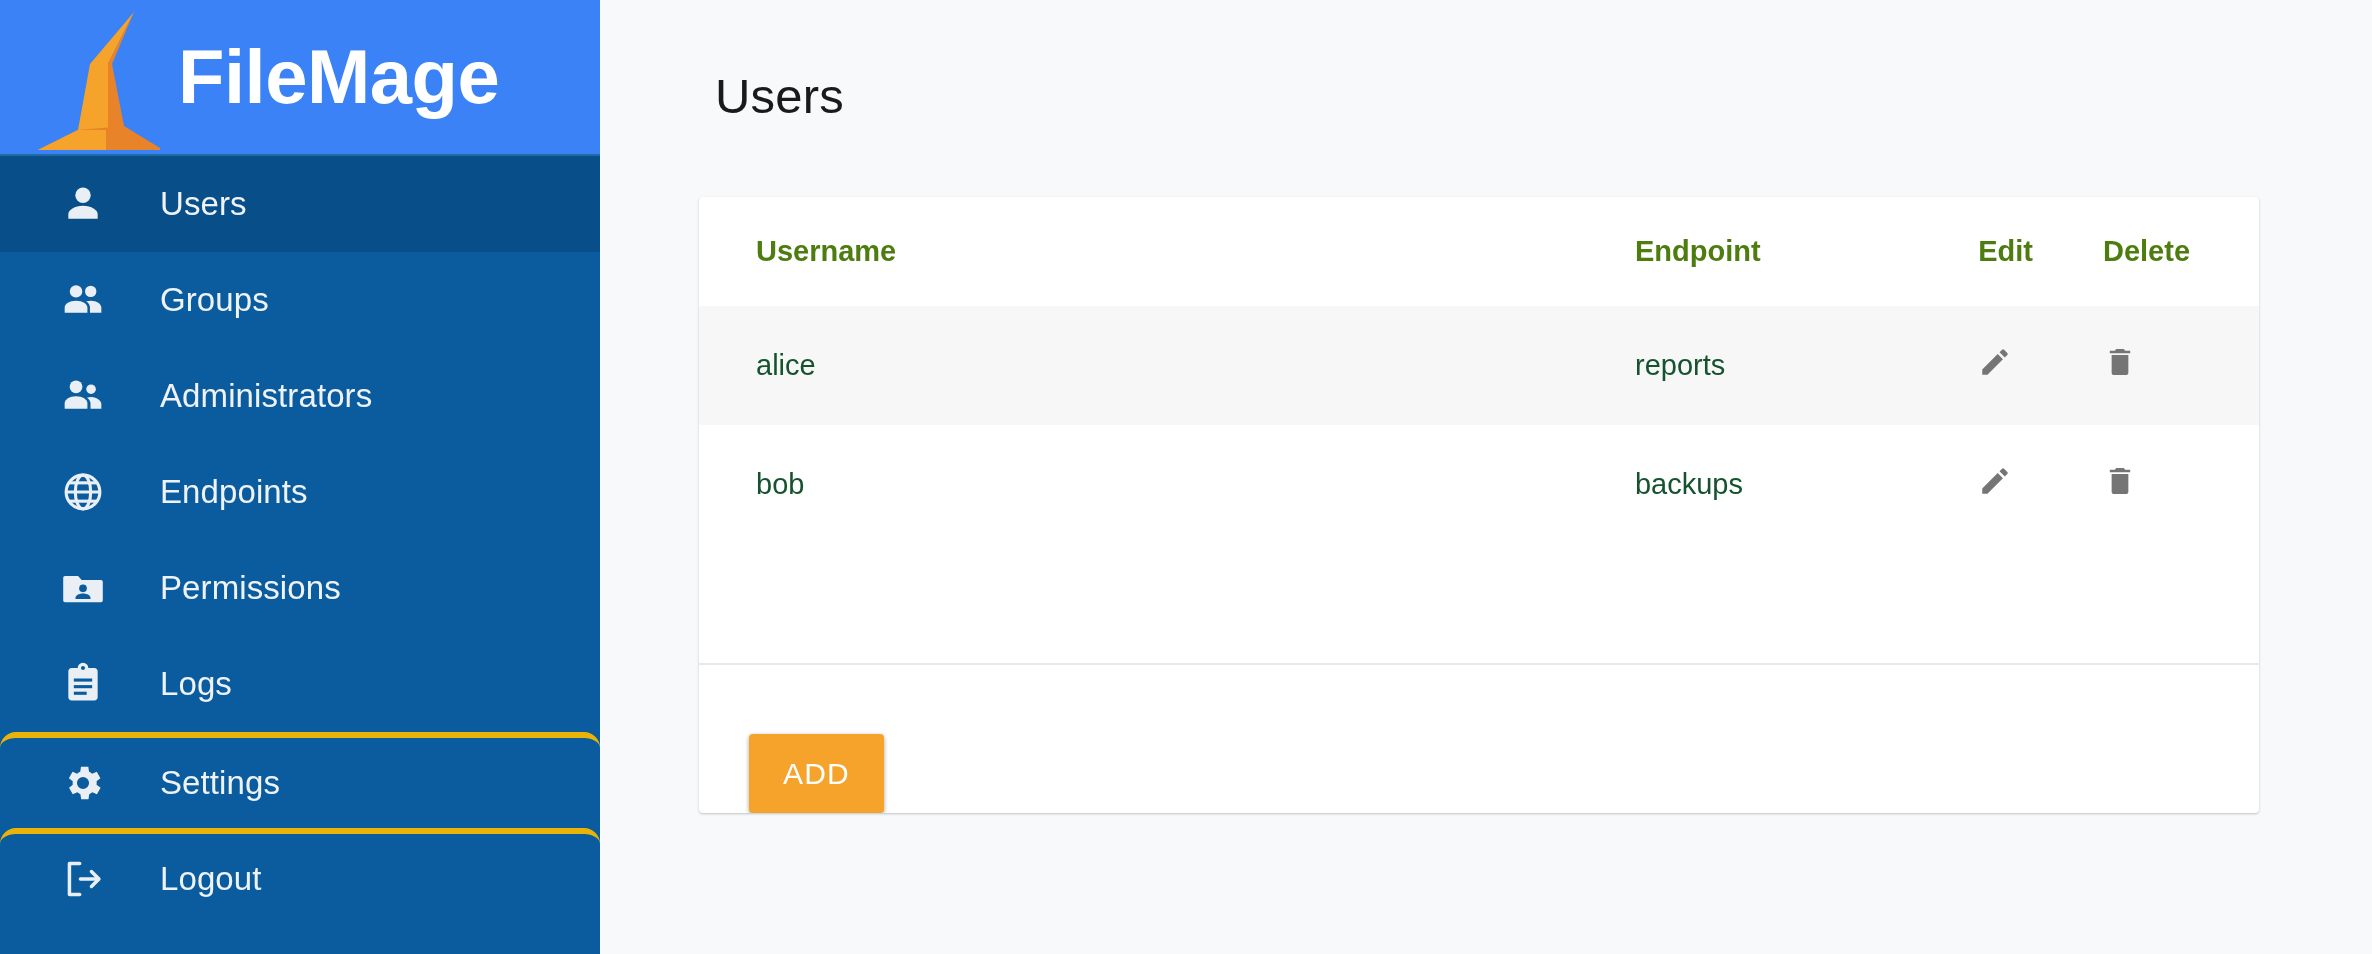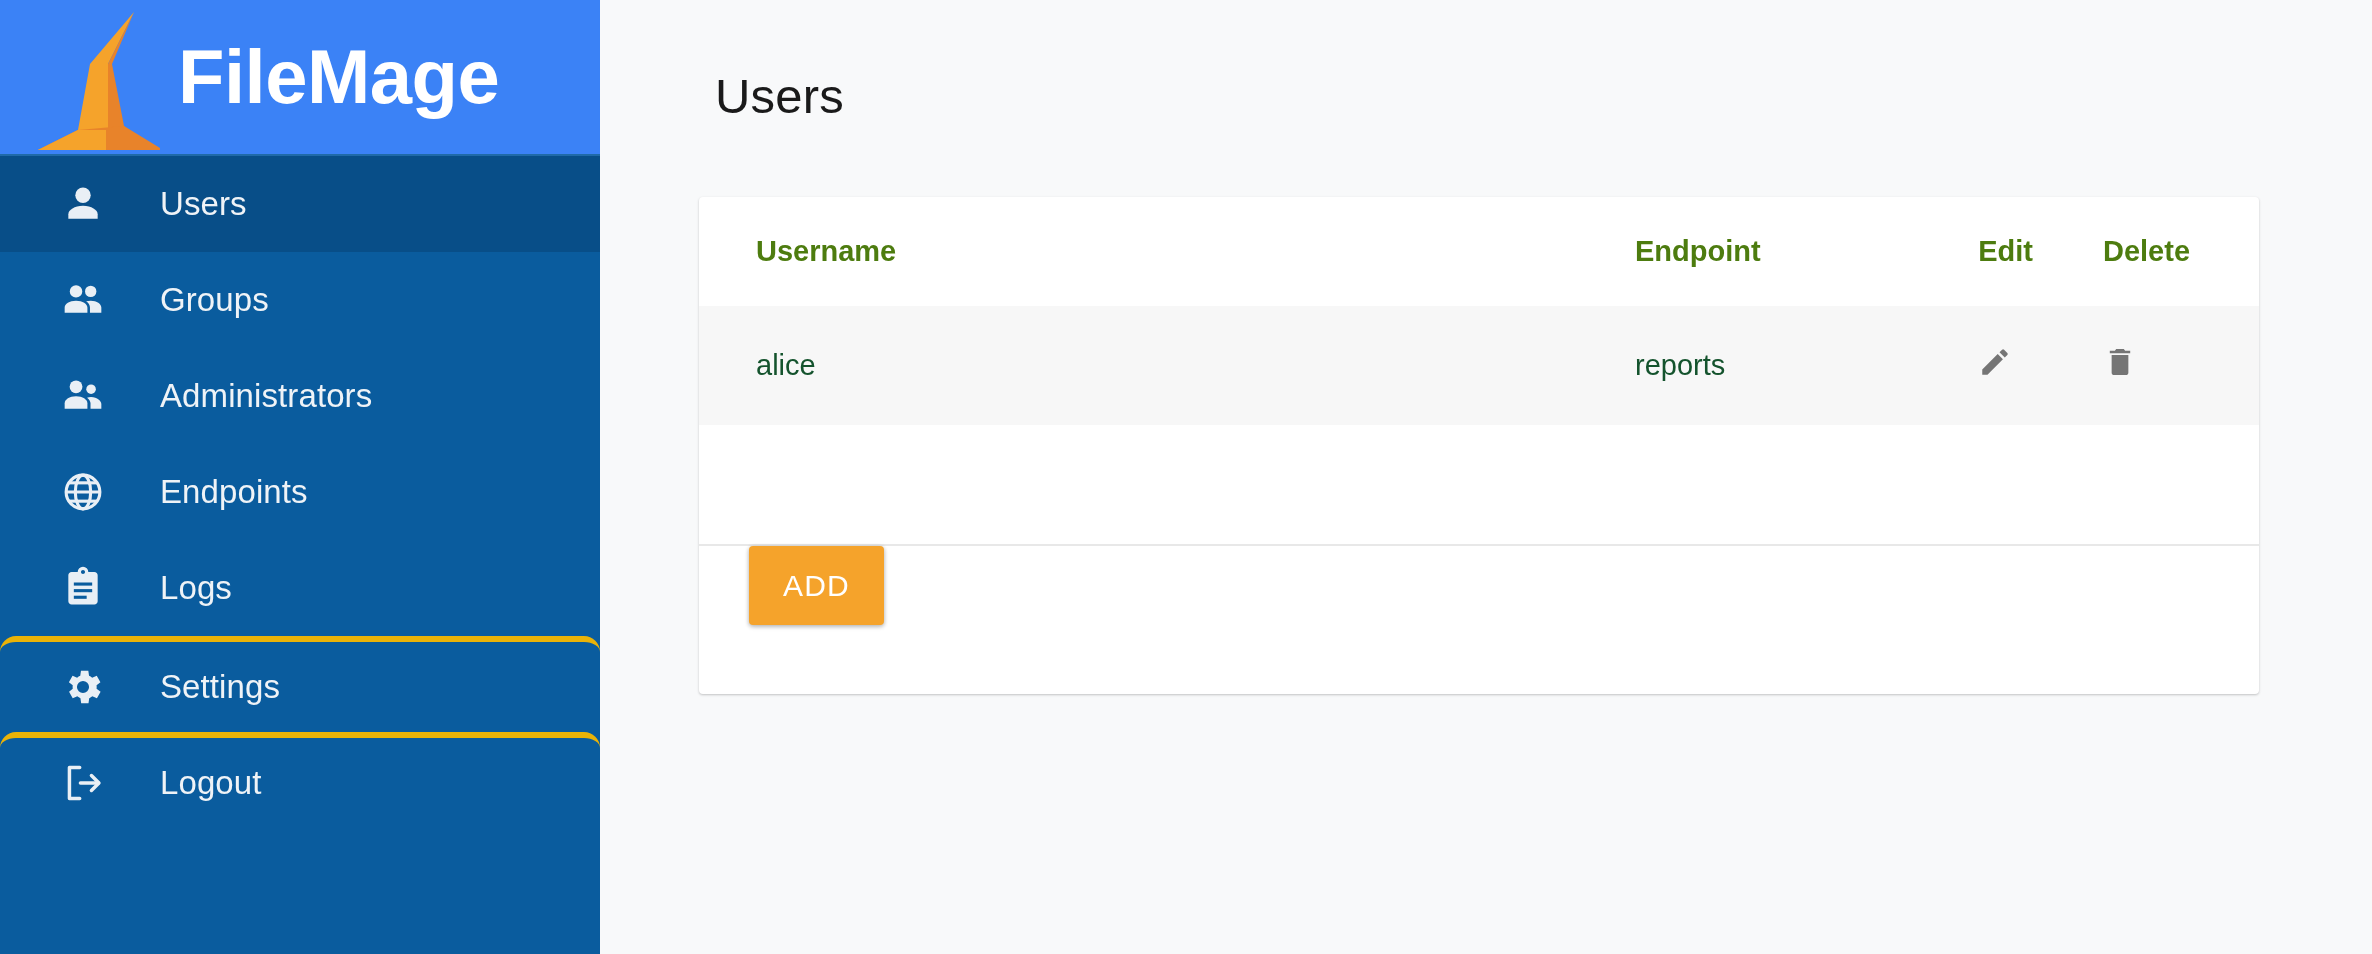--- a/index.html
+++ b/index.html
@@ -144,21 +144,21 @@
   .icon-btn {
     display: inline-block;
     cursor: pointer;
     line-height: 0;
   }
   .icon-btn svg { display: block; }
   .card-footer {
     border-top: 2px solid #e8e8e8;
     height: 150px;
     display: flex;
-    align-items: flex-start;
+    align-items: flex-end;
     padding-left: 50px;
   }
   .btn-add {
     background: #F5A32B;
     color: #ffffff;
     border: none;
     border-radius: 4px;
     font-family: "Liberation Sans", sans-serif;
     font-size: 30px;
     font-weight: 500;
@@ -243,20 +243,30 @@
             <circle cx="12" cy="12" r="9.2"></circle>
             <ellipse cx="12" cy="12" rx="4.2" ry="9.2"></ellipse>
             <line x1="2.8" y1="12" x2="21.2" y2="12"></line>
             <line x1="4.3" y1="7" x2="19.7" y2="7"></line>
             <line x1="4.3" y1="17" x2="19.7" y2="17"></line>
           </svg>
         </span>
         <span class="nav-label">Endpoints</span>
       </div>
 
+      <div class="nav-item">
+        <span class="nav-icon">
+          <svg viewBox="0 0 24 24" width="44" height="44" fill="#e9eff5">
+            <path d="M2.2 5.4h7.1l2 2.2h10.5c.6 0 1 .5 1 1.1v10c0 .6-.4 1.1-1 1.1H2.2c-.6 0-1-.5-1-1.1V6.5c0-.6.4-1.1 1-1.1z"></path>
+            <circle cx="12" cy="12.2" r="2.1" fill="#0A5C9E"></circle>
+            <path d="M12 15c-2.4 0-4.1 1.2-4.1 2.4V18h8.2v-.6C16.1 16.2 14.4 15 12 15z" fill="#0A5C9E"></path>
+          </svg>
+        </span>
+        <span class="nav-label">Permissions</span>
+      </div>
 
       <div class="nav-item">
         <span class="nav-icon">
           <svg viewBox="0 0 24 24" width="44" height="44" fill="#e9eff5">
             <path d="M18.2 3.3h-3.3a2.9 2.9 0 0 0-5.8 0H5.8c-1 0-1.8.8-1.8 1.8v14.1c0 1 .8 1.8 1.8 1.8h12.4c1 0 1.8-.8 1.8-1.8V5.1c0-1-.8-1.8-1.8-1.8zM12 2.2c.6 0 1.1.5 1.1 1.1S12.6 4.4 12 4.4s-1.1-.5-1.1-1.1S11.4 2.2 12 2.2z"></path>
             <rect x="7" y="9" width="10" height="1.7" fill="#0A5C9E"></rect>
             <rect x="7" y="12.6" width="10" height="1.7" fill="#0A5C9E"></rect>
             <rect x="7" y="16.2" width="7" height="1.7" fill="#0A5C9E"></rect>
           </svg>
         </span>
@@ -316,20 +326,39 @@
             <td class="col-del">
               <span class="icon-btn">
                 <svg viewBox="0 0 24 24" width="34" height="34" fill="#757575">
                   <path d="M9.3 2.8h5.4l.9 1.2h3.6v1.9H4.8V4h3.6l.9-1.2z"></path>
                   <path d="M6.1 7.1h11.8v12.4c0 1-.8 1.7-1.7 1.7H7.8c-.9 0-1.7-.7-1.7-1.7V7.1z"></path>
                 </svg>
               </span>
             </td>
           </tr>
 
+          <tr>
+            <td class="col-user">bob</td>
+            <td class="col-endpt">backups</td>
+            <td class="col-edit">
+              <span class="icon-btn">
+                <svg viewBox="0 0 24 24" width="34" height="34" fill="#757575">
+                  <path d="M3 17.3V21h3.7L17.6 10.1l-3.7-3.7L3 17.3zM20.7 7.0a1 1 0 0 0 0-1.4l-2.3-2.3a1 1 0 0 0-1.4 0l-1.8 1.8 3.7 3.7 1.8-1.8z"></path>
+                </svg>
+              </span>
+            </td>
+            <td class="col-del">
+              <span class="icon-btn">
+                <svg viewBox="0 0 24 24" width="34" height="34" fill="#757575">
+                  <path d="M9.3 2.8h5.4l.9 1.2h3.6v1.9H4.8V4h3.6l.9-1.2z"></path>
+                  <path d="M6.1 7.1h11.8v12.4c0 1-.8 1.7-1.7 1.7H7.8c-.9 0-1.7-.7-1.7-1.7V7.1z"></path>
+                </svg>
+              </span>
+            </td>
+          </tr>
 
           <tr class="spacer-row">
             <td colspan="4"></td>
           </tr>
 
         </tbody>
       </table>
 
       <div class="card-footer">
         <button class="btn-add">ADD</button>

